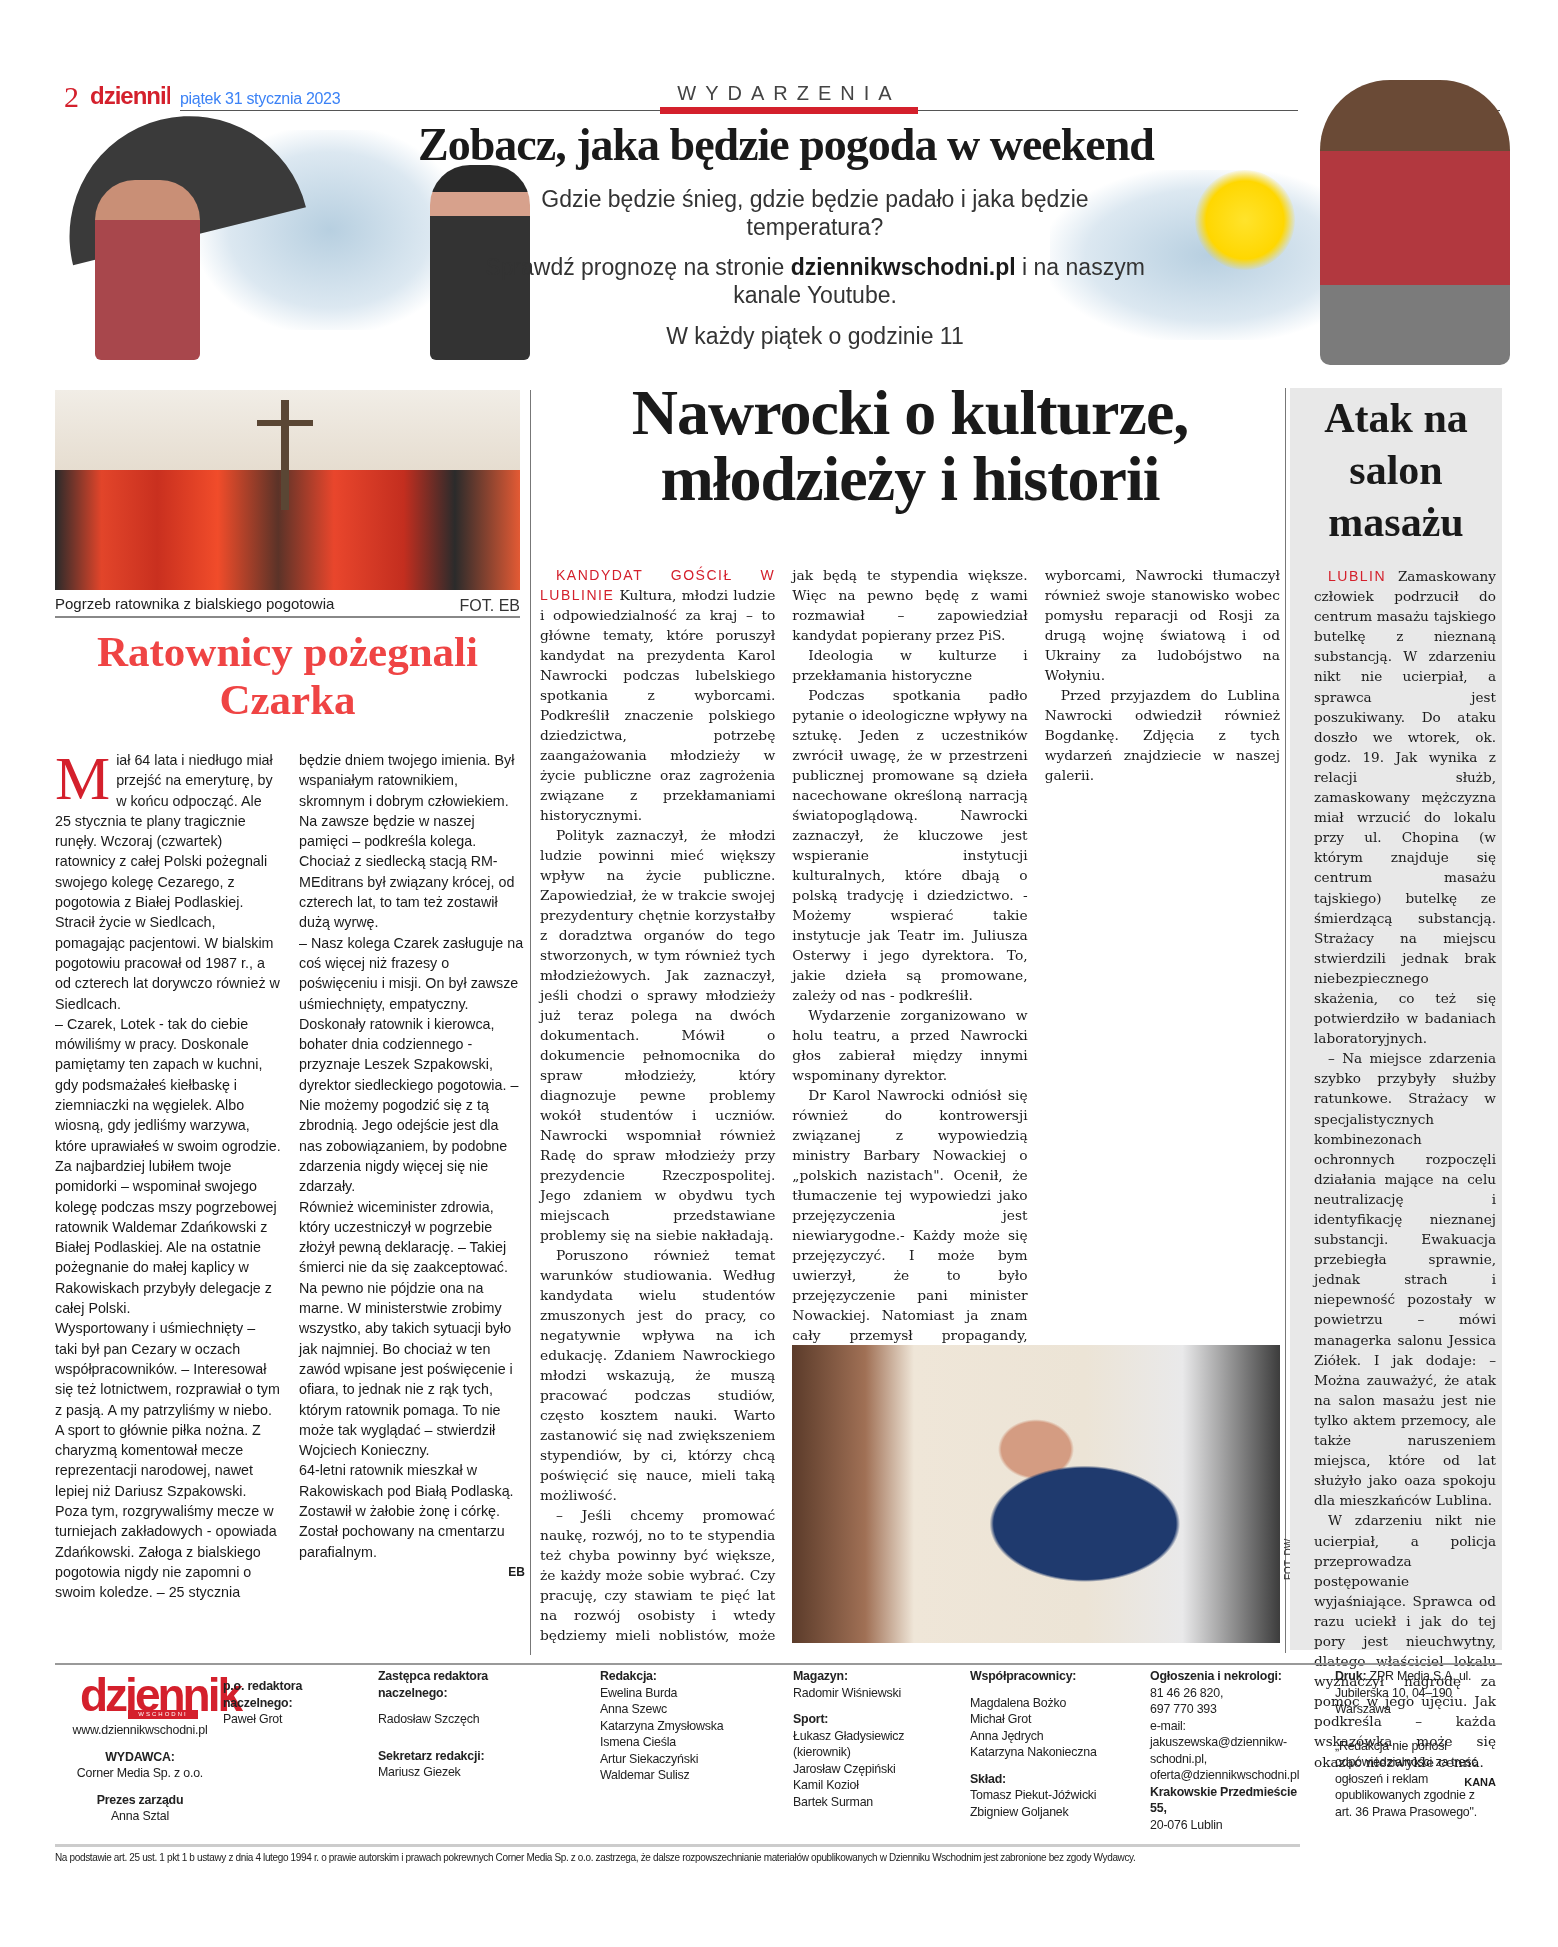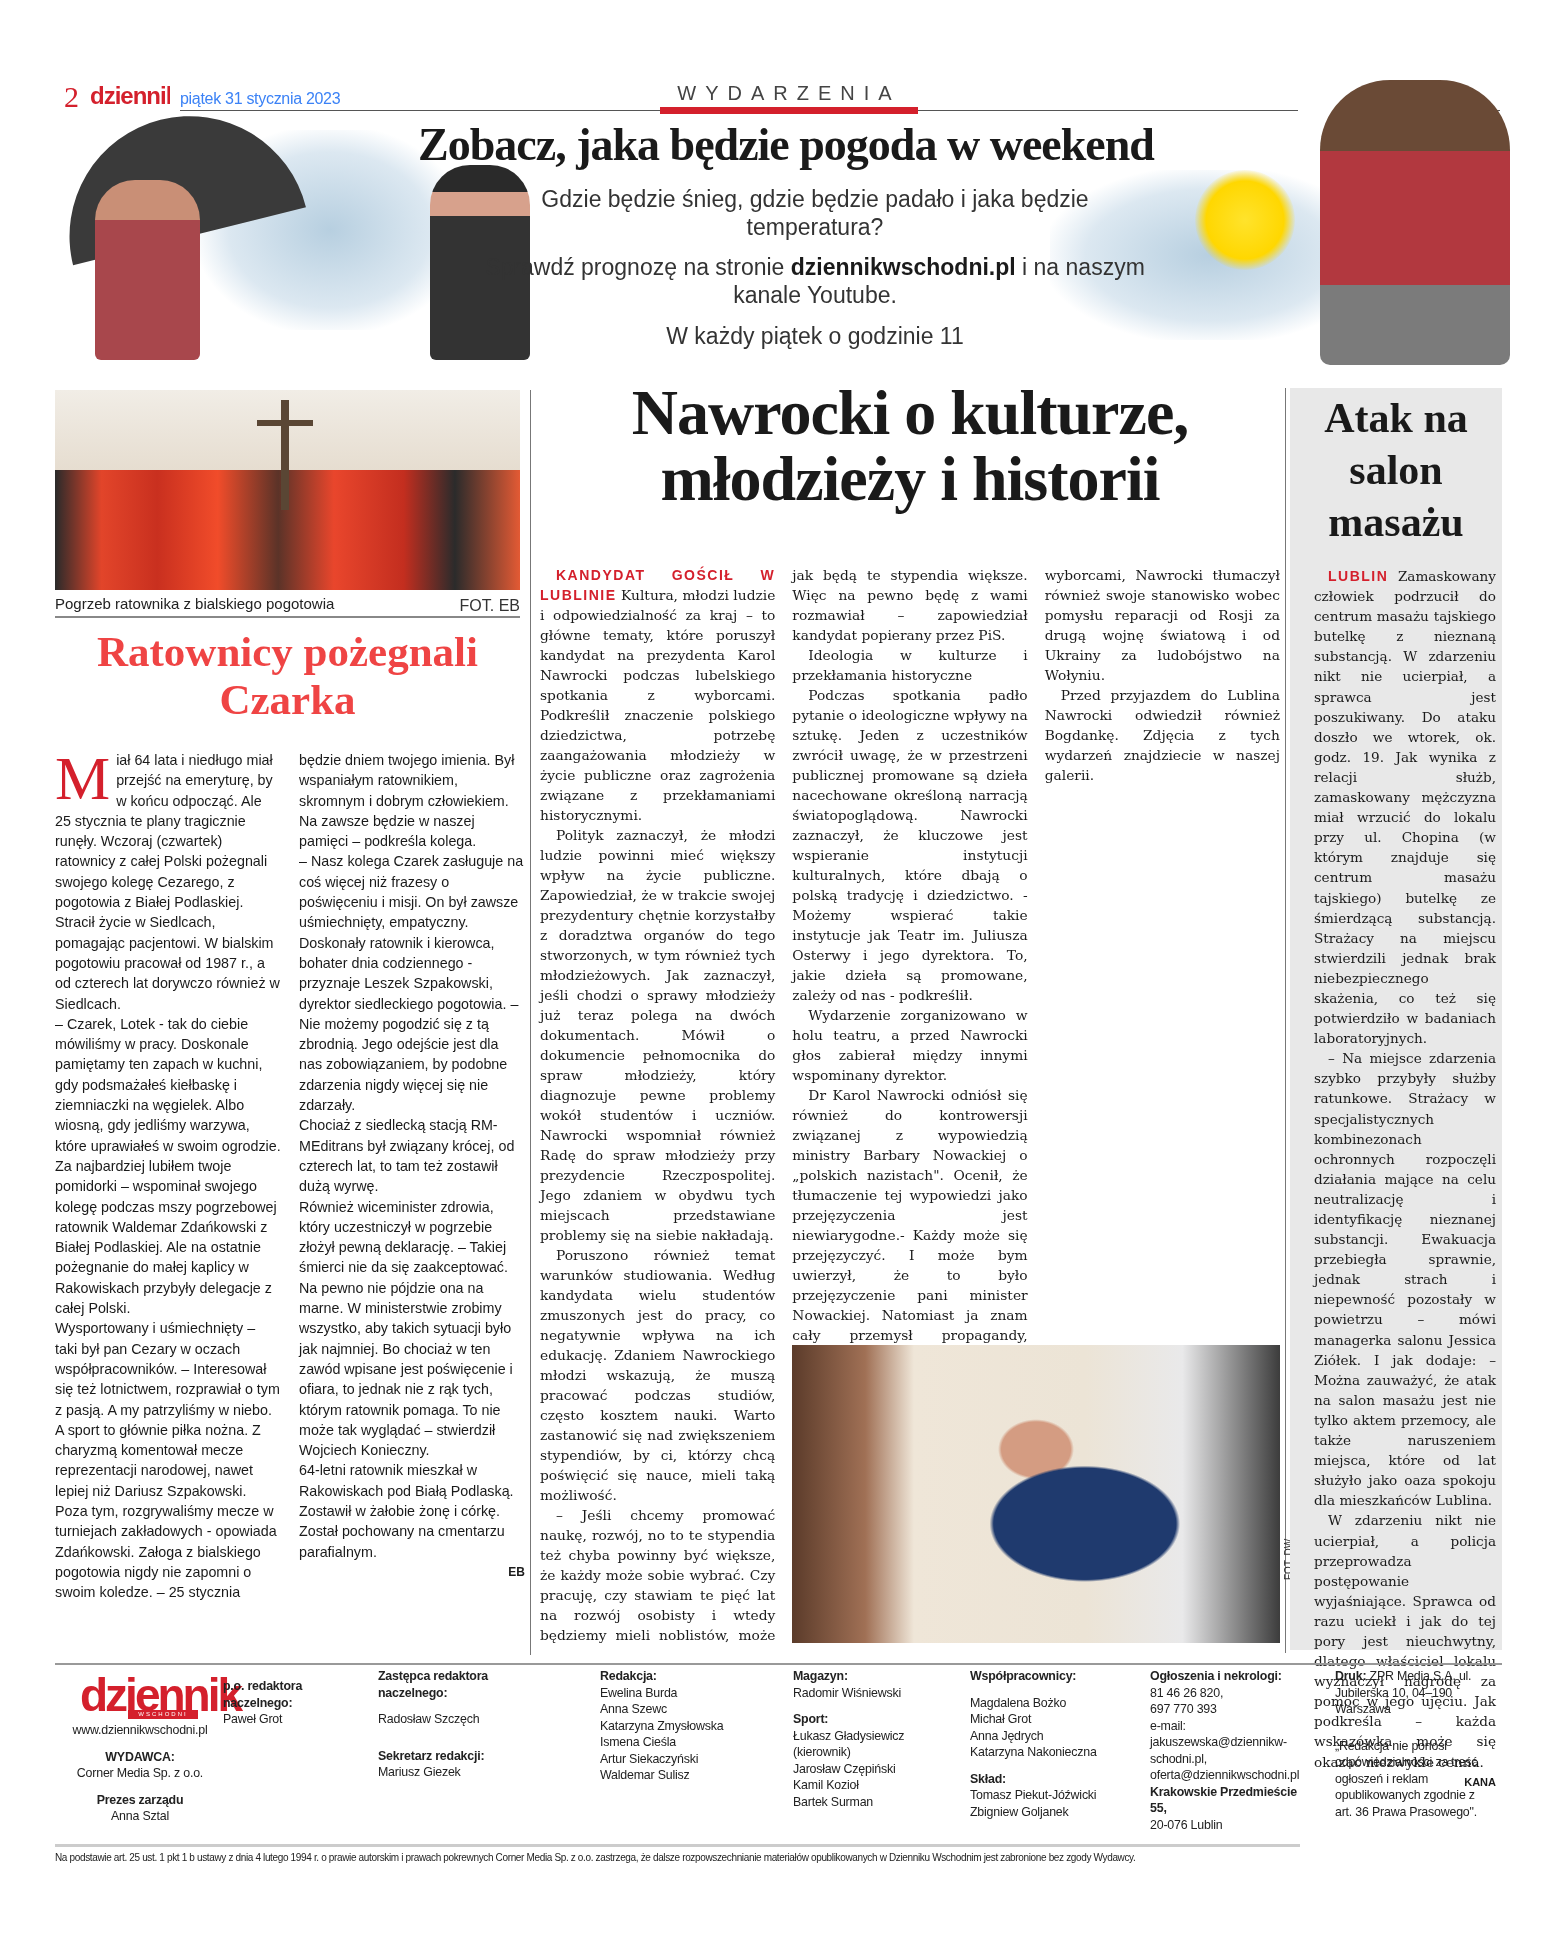--- a/index.html
+++ b/index.html
@@ -52,21 +52,21 @@
   .left-title { left: 55px; top: 628px; width: 465px; text-align: center; font-family: "Liberation Serif", serif; font-weight: 700; font-size: 43px; line-height: 48px; color: #ef4444; }
   .left-body { left: 55px; top: 750px; width: 470px; column-count: 2; column-gap: 18px; font-family: "Liberation Sans", sans-serif; font-size: 14.3px; line-height: 20.3px; color: #1a1a1a; height: 1010px; }
   .left-body p { margin: 0; }
   .dropcap { float: left; font-family: "Liberation Serif", serif; font-size: 62px; line-height: 52px; color: #d4202c; margin: 2px 6px 0 0; font-weight: 300; }
   .sig { text-align: right; font-weight: 700; font-size: 12px; }
 
   
   .mid-title { left: 540px; top: 380px; width: 740px; text-align: center; font-family: "Liberation Serif", serif; font-weight: 700; font-size: 64px; line-height: 66px; color: #1a1a1a; letter-spacing: -1px; }
   .mid-body { left: 540px; top: 565px; width: 740px; column-count: 3; column-gap: 17px; column-fill: auto; height: 1090px; font-family: "DejaVu Serif", serif; font-size: 13.8px; line-height: 20px; color: #1a1a1a; text-align: justify; }
   .mid-body p { text-indent: 16px; margin: 0; }
-  .lead-red { font-family: "Liberation Sans", sans-serif; font-weight: 700; color: #d4202c; letter-spacing: 1.5px; font-size: 14px; }
+  .lead-red { font-family: "Liberation Sans", sans-serif; font-weight: 400; color: #d4202c; letter-spacing: 1.5px; font-size: 14px; }
   .subhead { text-indent: 16px; }
   .photo-mid { left: 792px; top: 1345px; width: 488px; height: 298px; background:
      radial-gradient(ellipse at 60% 60%, #1f3a6e 0%, #1f3a6e 22%, rgba(0,0,0,0) 23%),
      radial-gradient(ellipse at 50% 35%, #d49c82 0%, #d49c82 10%, rgba(0,0,0,0) 11%),
      linear-gradient(90deg, #5b3b2a 0%, #a07055 15%, #efe6d8 25%, #ece4d6 60%, #e9e9ea 80%, #3c3c3c 100%); }
   .photo-credit-mid { left: 1283px; top: 1580px; transform: rotate(-90deg); transform-origin: left top; font-family: "Liberation Sans", sans-serif; font-size: 10px; color:#333; }
 
   
   .sidebar { left: 1290px; top: 388px; width: 212px; height: 1262px; background: #e8e8e8; }
   .side-title { left: 1290px; top: 392px; width: 212px; text-align: center; font-family: "Liberation Serif", serif; font-weight: 700; font-size: 42px; line-height: 52px; color: #1a1a1a; }
@@ -129,22 +129,22 @@
 <div class="abs caption-left">
   <span>Pogrzeb ratownika z bialskiego pogotowia</span>
   <span class="caption-credit">FOT. EB</span>
 </div>
 <div class="abs caption-rule"></div>
 <div class="abs left-title">Ratownicy pożegnali Czarka</div>
 <div class="abs left-body">
   <p><span class="dropcap">M</span><span>iał 64 lata i niedługo miał przejść na emeryturę, by w końcu odpocząć. Ale 25 stycznia te plany tragicznie runęły. Wczoraj (czwartek) ratownicy z całej Polski pożegnali swojego kolegę Cezarego, z pogotowia z Białej Podlaskiej. Stracił życie w Siedlcach, pomagając pacjentowi. W bialskim pogotowiu pracował od 1987 r., a od czterech lat dorywczo również w Siedlcach.</span></p>
   <p>– Czarek, Lotek - tak do ciebie mówiliśmy w pracy. Doskonale pamiętamy ten zapach w kuchni, gdy podsmażałeś kiełbaskę i ziemniaczki na węgielek. Albo wiosną, gdy jedliśmy warzywa, które uprawiałeś w swoim ogrodzie. Za najbardziej lubiłem twoje pomidorki – wspominał swojego kolegę podczas mszy pogrzebowej ratownik Waldemar Zdańkowski z Białej Podlaskiej. Ale na ostatnie pożegnanie do małej kaplicy w Rakowiskach przybyły delegacje z całej Polski.</p>
   <p>Wysportowany i uśmiechnięty – taki był pan Cezary w oczach współpracowników. – Interesował się też lotnictwem, rozprawiał o tym z pasją. A my patrzyliśmy w niebo. A sport to głównie piłka nożna. Z charyzmą komentował mecze reprezentacji narodowej, nawet lepiej niż Dariusz Szpakowski. Poza tym, rozgrywaliśmy mecze w turniejach zakładowych - opowiada Zdańkowski. Załoga z bialskiego pogotowia nigdy nie zapomni o swoim koledze. – 25 stycznia będzie dniem twojego imienia. Był wspaniałym ratownikiem, skromnym i dobrym człowiekiem. Na zawsze będzie w naszej pamięci – podkreśla kolega.</p>
+  <p>Chociaż z siedlecką stacją RM-MEditrans był związany krócej, od czterech lat, to tam też zostawił dużą wyrwę.</p>
   <p>– Nasz kolega Czarek zasługuje na coś więcej niż frazesy o poświęceniu i misji. On był zawsze uśmiechnięty, empatyczny. Doskonały ratownik i kierowca, bohater dnia codziennego - przyznaje Leszek Szpakowski, dyrektor siedleckiego pogotowia. – Nie możemy pogodzić się z tą zbrodnią. Jego odejście jest dla nas zobowiązaniem, by podobne zdarzenia nigdy więcej się nie zdarzały.</p>
-  <p>Chociaż z siedlecką stacją RM-MEditrans był związany krócej, od czterech lat, to tam też zostawił dużą wyrwę.</p>
   <p>Również wiceminister zdrowia, który uczestniczył w pogrzebie złożył pewną deklarację. – Takiej śmierci nie da się zaakceptować. Na pewno nie pójdzie ona na marne. W ministerstwie zrobimy wszystko, aby takich sytuacji było jak najmniej. Bo chociaż w ten zawód wpisane jest poświęcenie i ofiara, to jednak nie z rąk tych, którym ratownik pomaga. To nie może tak wyglądać – stwierdził Wojciech Konieczny.</p>
   <p>64-letni ratownik mieszkał w Rakowiskach pod Białą Podlaską. Zostawił w żałobie żonę i córkę. Został pochowany na cmentarzu parafialnym.</p>
   <p class="sig">EB</p>
 </div>
 
 <div class="abs mid-title">Nawrocki o kulturze, młodzieży i historii</div>
 <div class="abs mid-body">
   <p><span class="lead-red">KANDYDAT GOŚCIŁ W LUBLINIE</span> <span>Kultura, młodzi ludzie i odpowiedzialność za kraj – to główne tematy, które poruszył kandydat na prezydenta Karol Nawrocki podczas lubelskiego spotkania z wyborcami. Podkreślił znaczenie polskiego dziedzictwa, potrzebę zaangażowania młodzieży w życie publiczne oraz zagrożenia związane z przekłamaniami historycznymi.</span></p>
   <p>Polityk zaznaczył, że młodzi ludzie powinni mieć większy wpływ na życie publiczne. Zapowiedział, że w trakcie swojej prezydentury chętnie korzystałby z doradztwa organów do tego stworzonych, w tym również tych młodzieżowych. Jak zaznaczył, jeśli chodzi o sprawy młodzieży już teraz polega na dwóch dokumentach. Mówił o dokumencie pełnomocnika do spraw młodzieży, który diagnozuje pewne problemy wokół studentów i uczniów. Nawrocki wspomniał również Radę do spraw młodzieży przy prezydencie Rzeczpospolitej. Jego zdaniem w obydwu tych miejscach przedstawiane problemy się na siebie nakładają.</p>
   <p>Poruszono również temat warunków studiowania. Według kandydata wielu studentów zmuszonych jest do pracy, co negatywnie wpływa na ich edukację. Zdaniem Nawrockiego młodzi wskazują, że muszą pracować podczas studiów, często kosztem nauki. Warto zastanowić się nad zwiększeniem stypendiów, by ci, którzy chcą poświęcić się nauce, mieli taką możliwość.</p>

